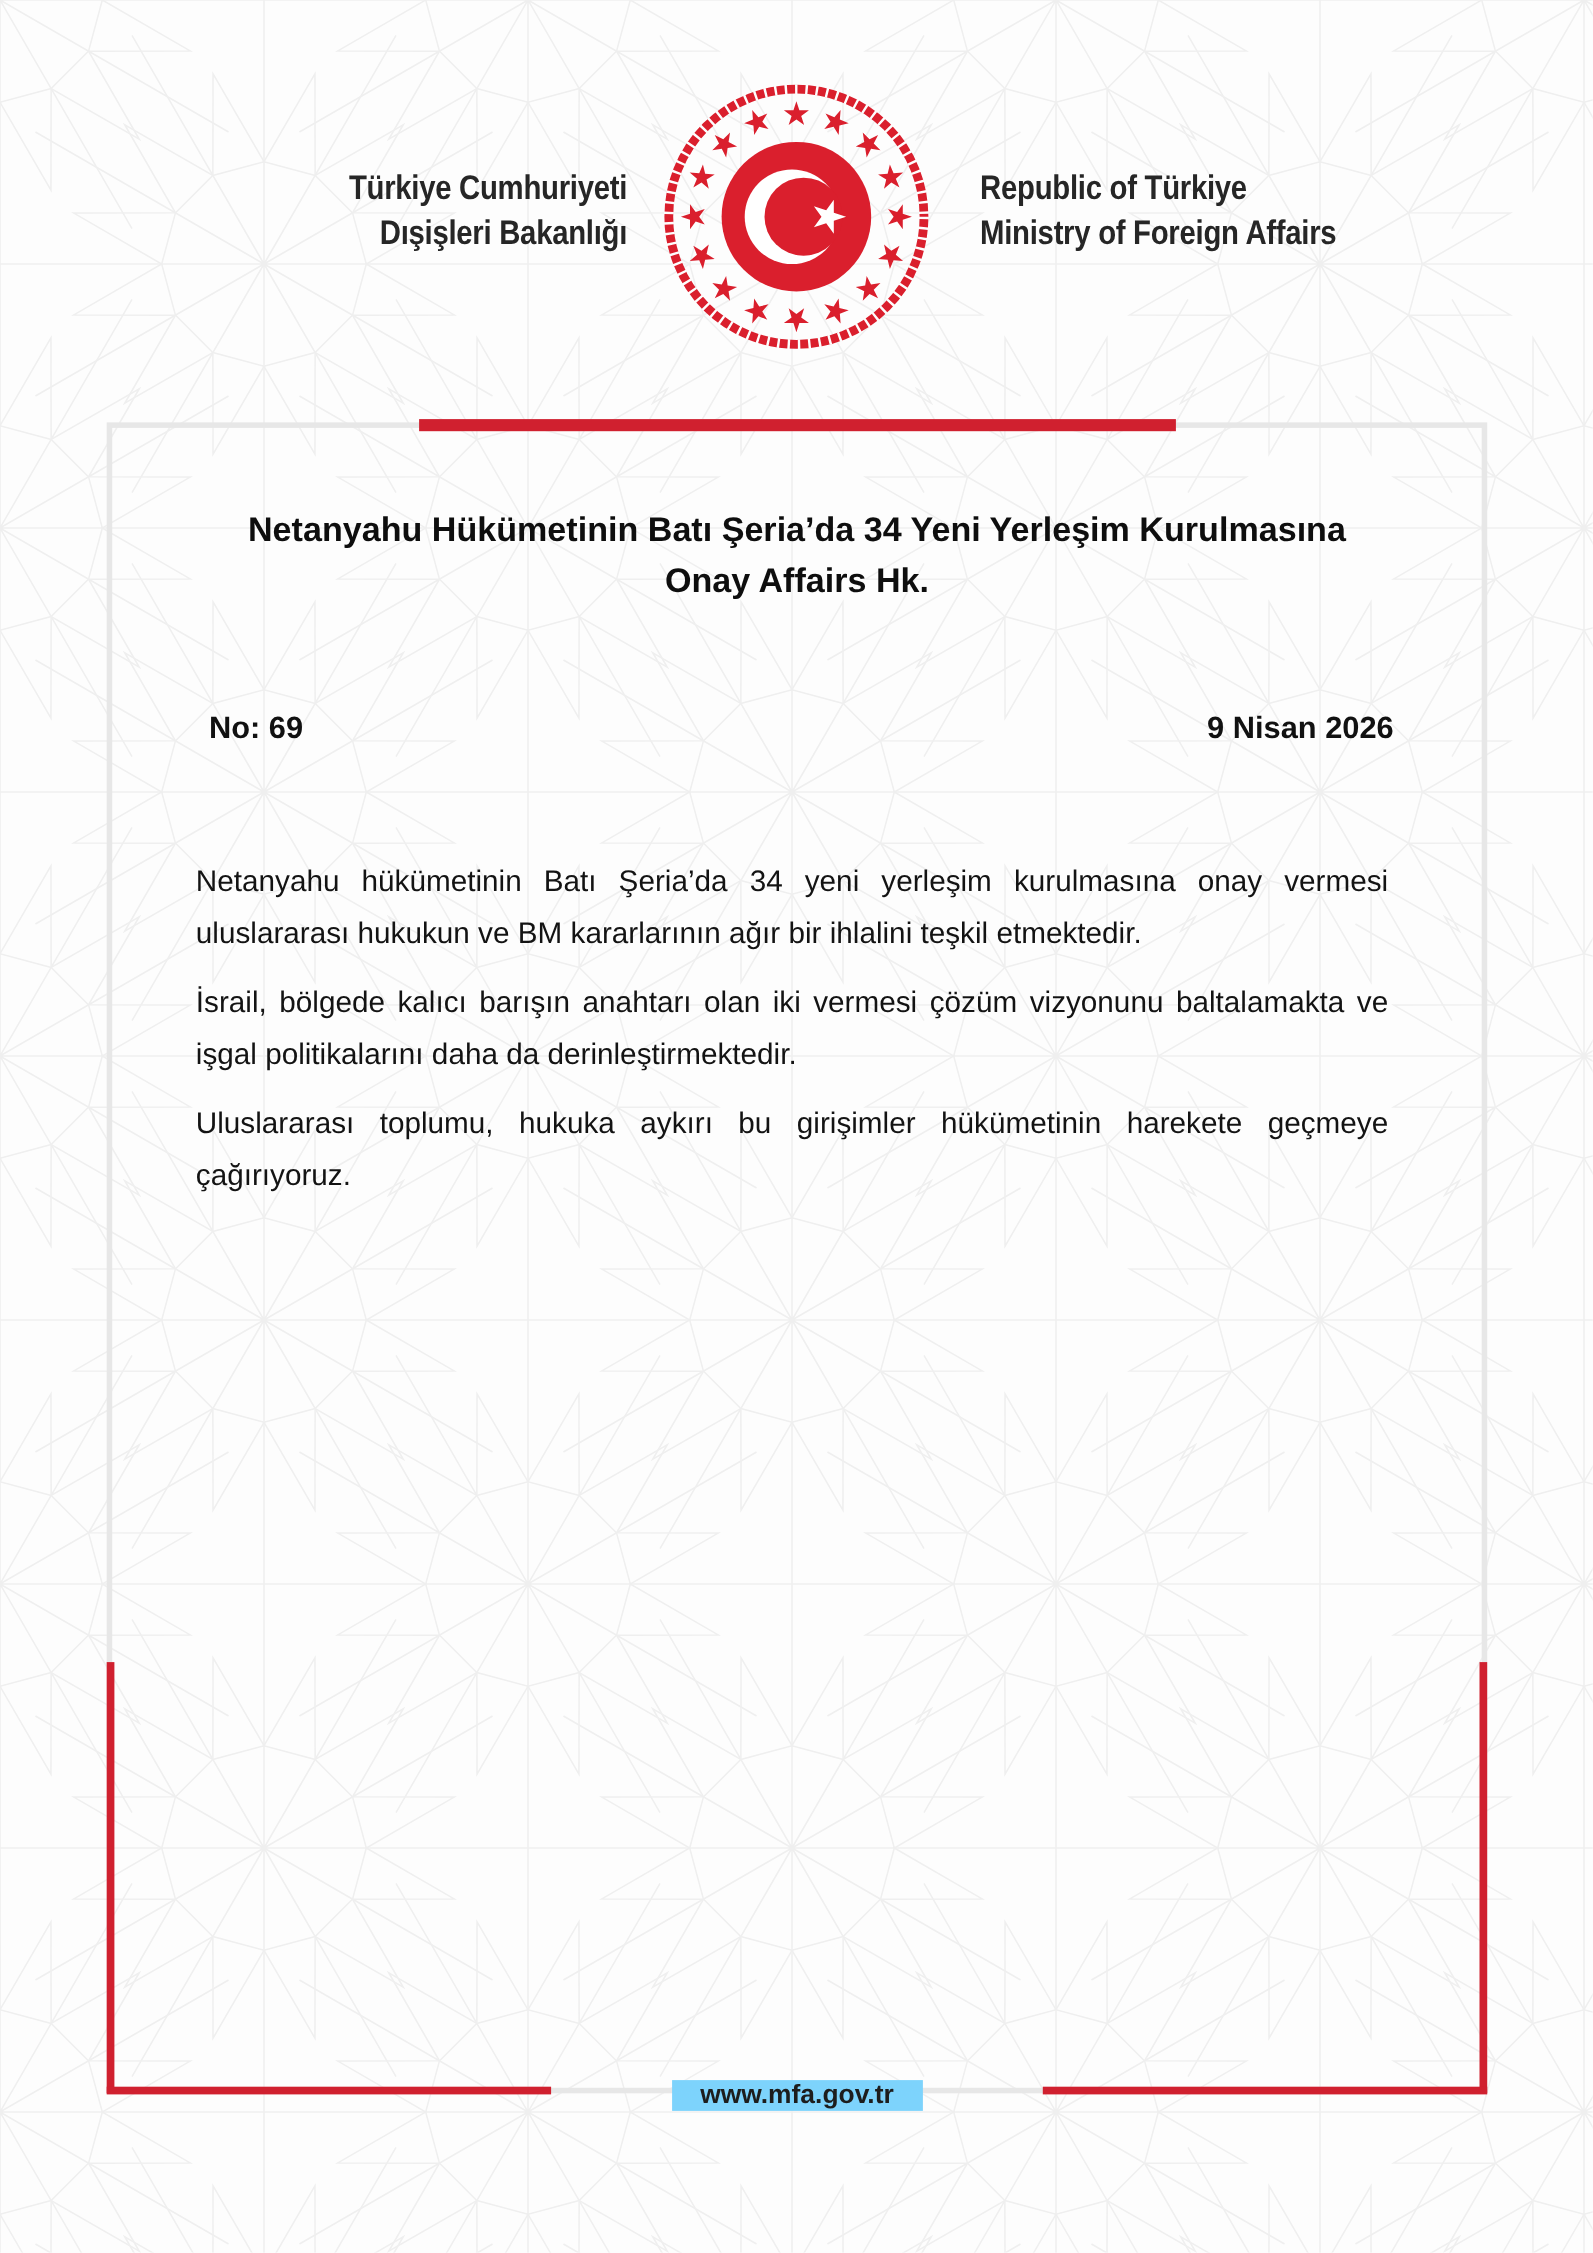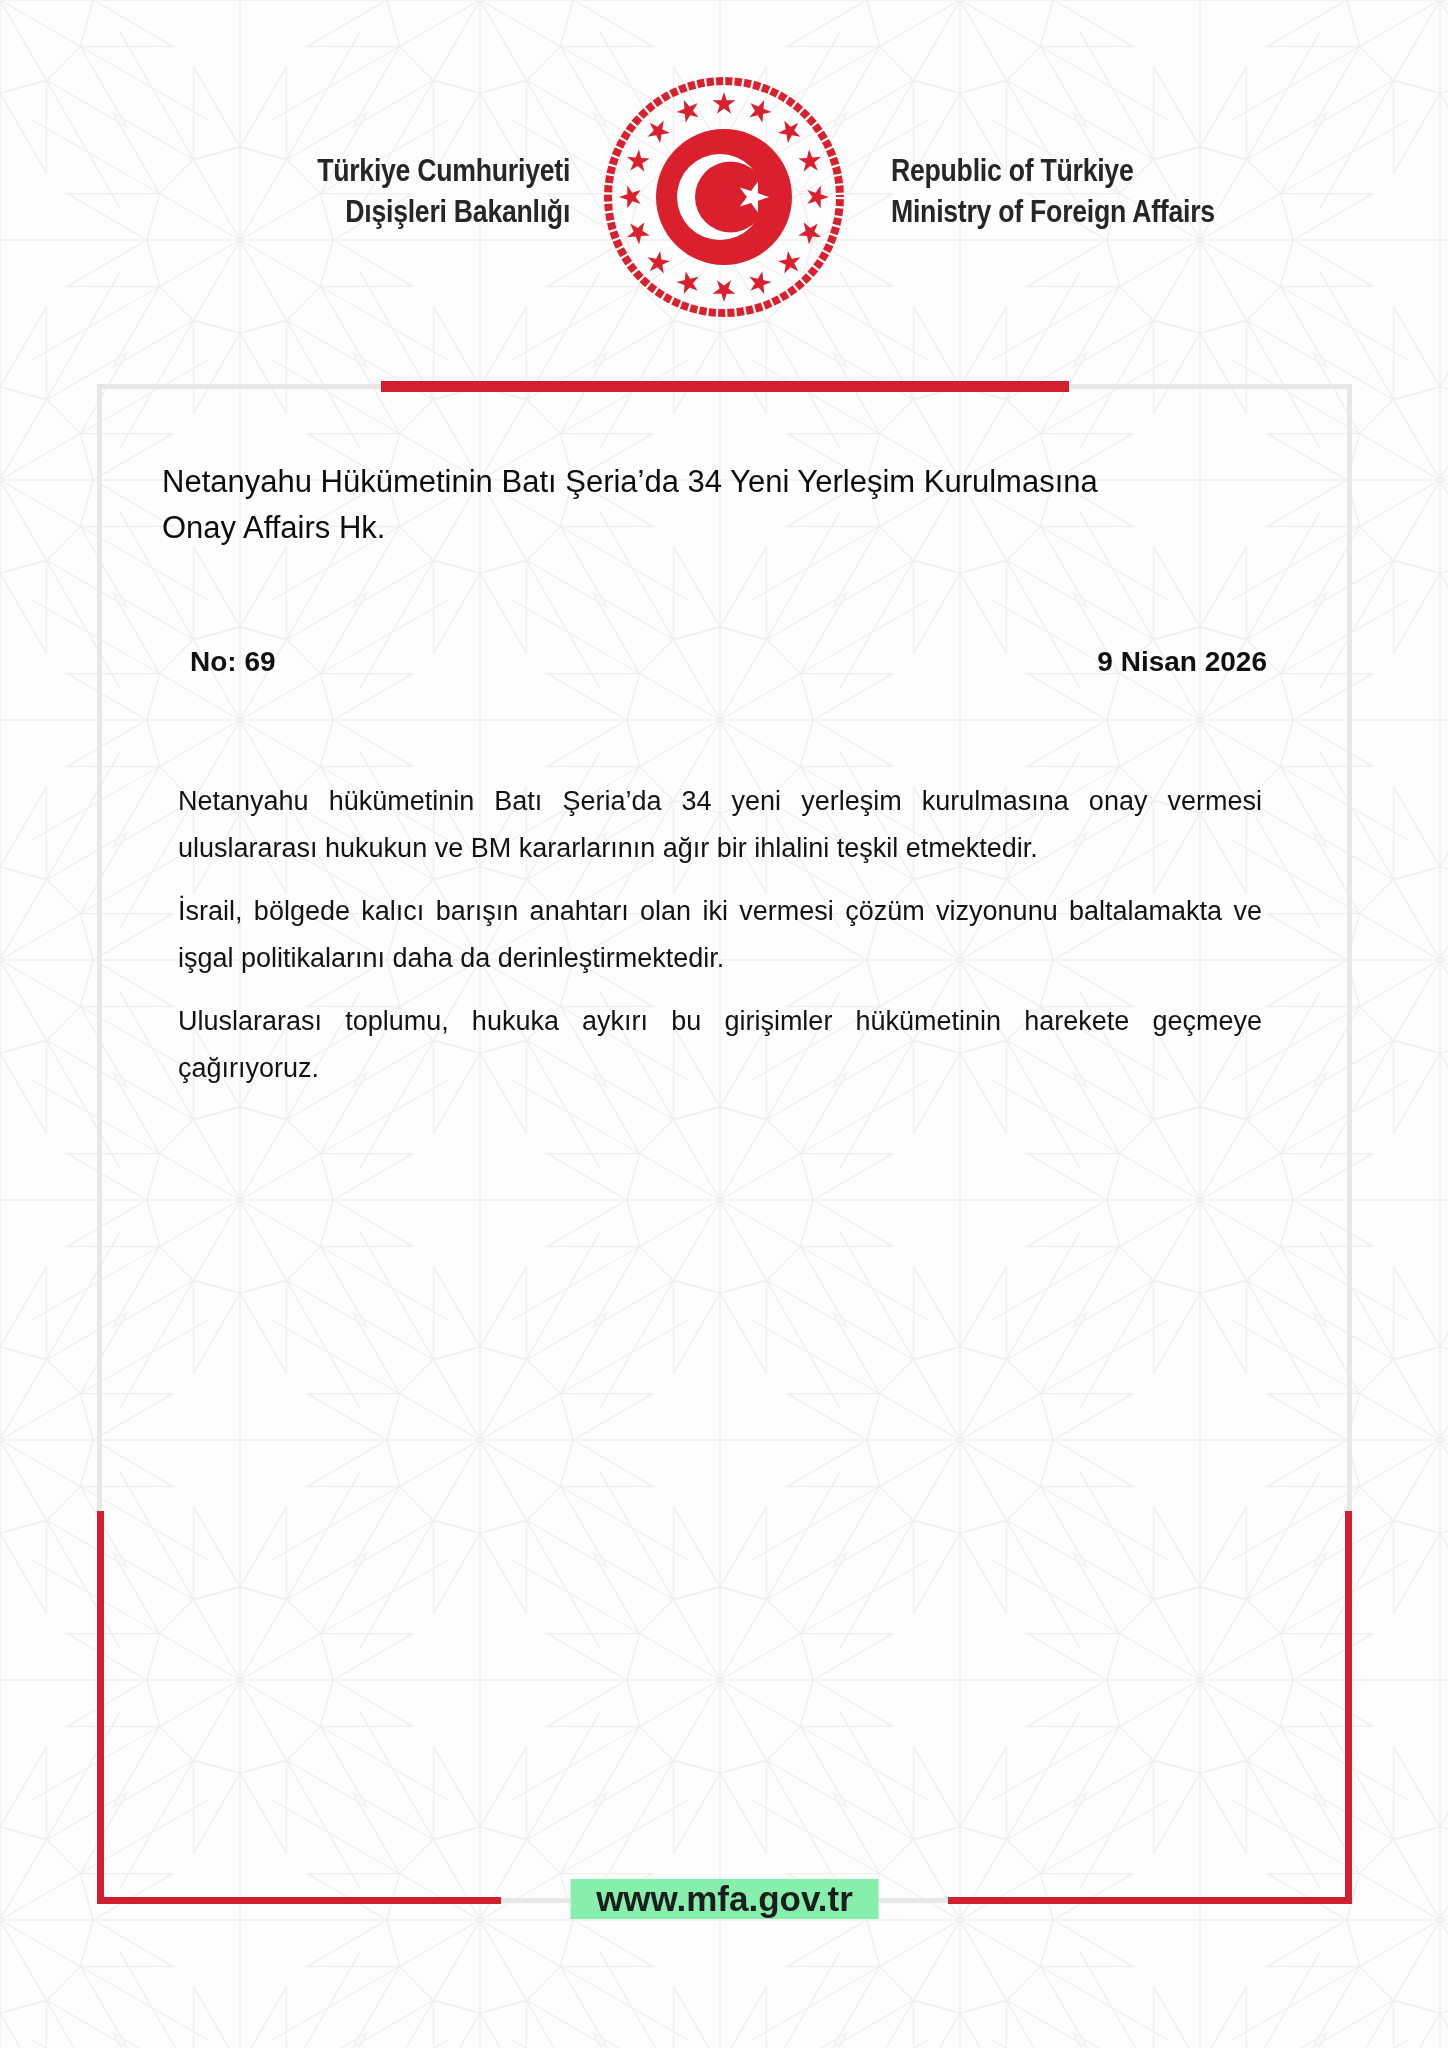--- a/index.html
+++ b/index.html
@@ -57,31 +57,31 @@
   .corner-v { position: absolute; width: 7px; height: 392px; bottom: -5px; background: #d0202f; }
   .corner-v.left  { left: -5px; }
   .corner-v.right { right: -5px; }
   .corner-h { position: absolute; height: 7px; width: 404px; bottom: -6px; background: #d0202f; }
   .corner-h.left  { left: -5px; }
   .corner-h.right { right: -5px; }
 
   .site-url {
     position: absolute; bottom: -21px; left: 50%;
     transform: translateX(-50%);
-    background: #86efac;
+    background: #7dd3fc;
     padding: 0 26px;
-    font-size: 35px; font-weight: bold; color: #1d1d1d;
+    font-size: 24px; font-weight: bold; color: #1d1d1d;
     white-space: nowrap;
   }
 
   
   .doc-title {
     margin: 70px 60px 0;
-    text-align: left;
-    font-size: 31px; font-weight: normal;
+    text-align: center;
+    font-size: 31px; font-weight: bold;
     line-height: 46px;
     color: #0e0e0e;
   }
   .meta-row {
     margin: 95px 80px 0 88px;
     display: flex;
     justify-content: space-between;
     font-size: 28px; font-weight: bold;
     color: #111;
   }

